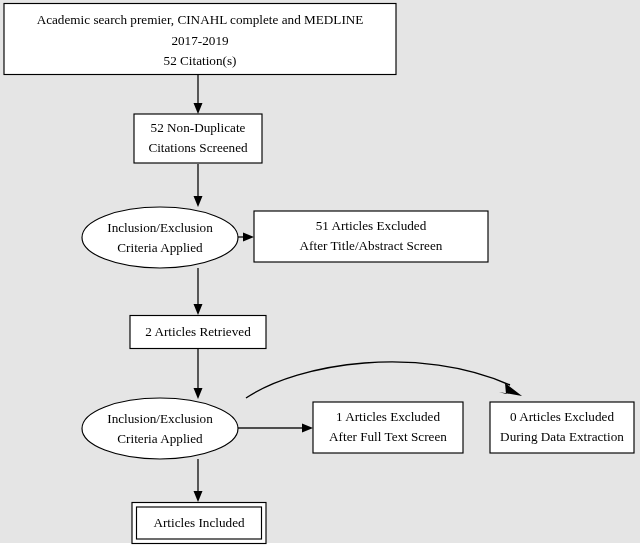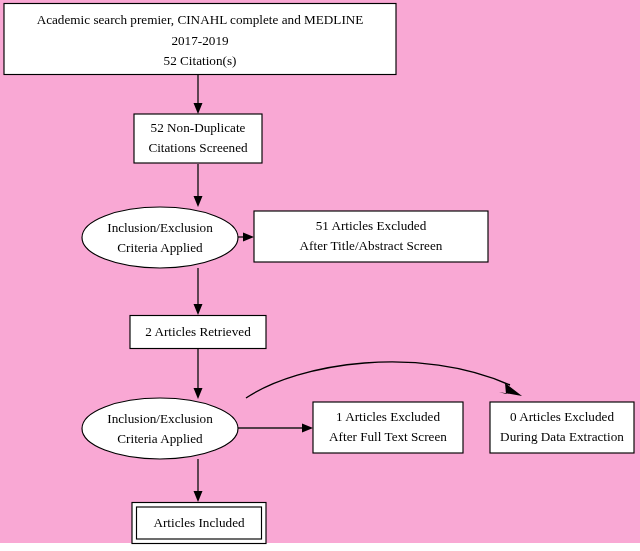--- a/index.html
+++ b/index.html
@@ -10,21 +10,21 @@
   body {
     width: 640px;
     height: 551px;
     overflow: hidden;
     font-family: "Liberation Serif", "DejaVu Serif", serif;
   }
   #flowchart-root {
     position: relative;
     width: 640px;
     height: 543px;
-    background: #f9a8d4;
+    background: #e5e5e5;
   }
   svg#flow-svg {
     position: absolute;
     top: 0;
     left: 0;
     width: 640px;
     height: 551px;
   }
   .node-shape {
     fill: #ffffff;

